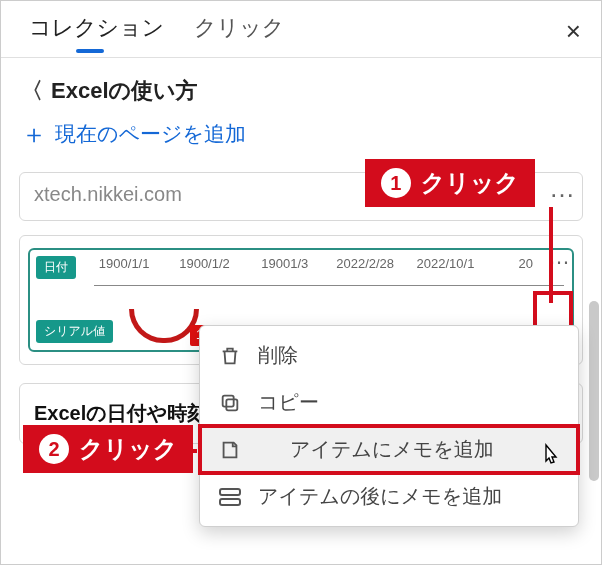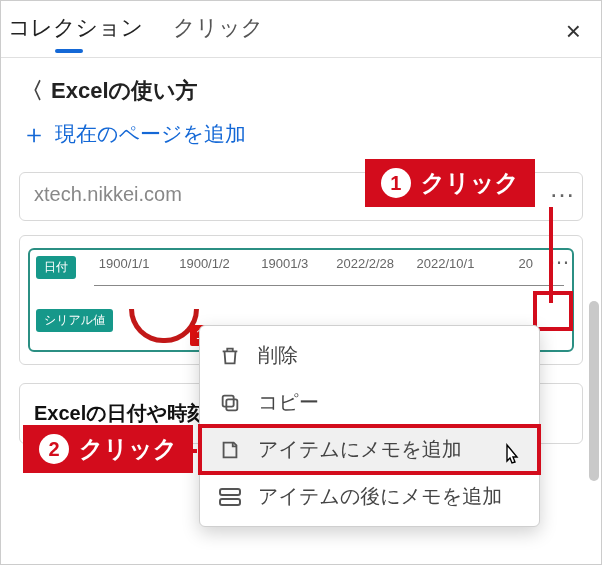--- a/index.html
+++ b/index.html
@@ -8,21 +8,21 @@
     background: #fff;
     width: 602px;
     height: 565px;
     overflow: hidden;
     position: relative;
     border: 1px solid #ccc;
   }
   .header {
     display: flex;
     align-items: center;
-    padding: 12px 20px 8px 7px;
+    padding: 12px 20px 8px 28px;
     border-bottom: 1px solid #e0e0e0;
     position: relative;
   }
   .tab {
     font-size: 22px;
     color: #555;
     margin-right: 30px;
     padding-bottom: 6px;
     cursor: pointer;
     position: relative;
@@ -97,21 +97,21 @@
     border-radius: 6px;
     padding: 6px 6px 28px 6px;
     position: relative;
     height: 100%;
   }
   .tl-row { display:flex; align-items:flex-start; font-size:13px; color:#555; }
   .pill { background:#16988a; color:#fff; font-size:12px; padding:3px 8px; border-radius:3px; margin-right:8px; white-space:nowrap;}
   .tick { flex:1; text-align:center; font-size:13px; color:#666;}
   .tl-line { height:14px; border-top:1px solid #888; margin:6px 2px 0 58px; position:relative;}
   .tl-line::before,.tl-line::after{content:"";}
-  .serial-row{ display:flex; align-items:flex-start; margin-top:10px;}
+  .serial-row{ display:flex; align-items:flex-end; margin-top:10px;}
   .arc {
     width:70px; height:34px; border:5px solid #c21818; border-top:none; border-radius:0 0 60px 60px; margin-left:8px;
   }
   .red-badge{ background:#d11; color:#fff; font-size:12px; padding:2px 6px; border-radius:2px; position:absolute; bottom:4px; left:160px;}
   .card2-ell {
     position:absolute; top:8px; right:10px; font-size:22px; color:#666; letter-spacing:2px; cursor:pointer;
   }
   .red-frame-ell { position:absolute; top:290px; right:28px; width:40px; height:40px; border:4px solid #d30c1c; pointer-events:none;}
   .callout {
     position:absolute;
@@ -127,39 +127,39 @@
   .callout .num {
     background:#fff; color:#d30c1c; border-radius:50%; width:30px; height:30px; display:flex; align-items:center; justify-content:center; font-size:20px; margin-right:10px; font-weight:800;
   }
   .callout1 { top:158px; right:66px; }
   .callout1-line { position:absolute; top:206px; right:48px; width:4px; height:96px; background:#d30c1c; z-index:4; }
   .callout2 { top:424px; left:22px; }
   .callout2-line { position:absolute; top:448px; left:172px; width:24px; height:4px; background:#d30c1c; z-index:4;}
   .ctxmenu {
     position:absolute;
     top:324px; left:198px;
-    width:341px;
+    width:380px;
     background:#fff;
     border:1px solid #cfcfcf;
     border-radius:6px;
     box-shadow:0 6px 18px rgba(0,0,0,.18);
     padding:6px 0;
     z-index:3;
   }
   .ctx-item {
     display:flex; align-items:center;
     padding:10px 16px;
     font-size:20px;
     color:#444;
     cursor:pointer;
     position:relative;
   }
   .ctx-item .ico { width:28px; display:flex; justify-content:center; margin-right:14px; color:#555;}
   .ctx-item.hover { background:#f0f0f0; }
-  .ctx-item.frame { outline:4px solid #d30c1c; outline-offset:-2px; }
+  .ctx-item.frame { outline:4px solid #d30c1c; outline-offset:-2px;gap:32px; }
   .cursor {
     position:absolute; right:18px; bottom:6px; font-size:18px;
   }
   .card3 {
     margin: 18px 18px 0 18px;
     border:1px solid #d8d8d8;
     border-radius:6px;
     padding:16px 14px;
     font-size:20px; font-weight:700; color:#111;
   }

